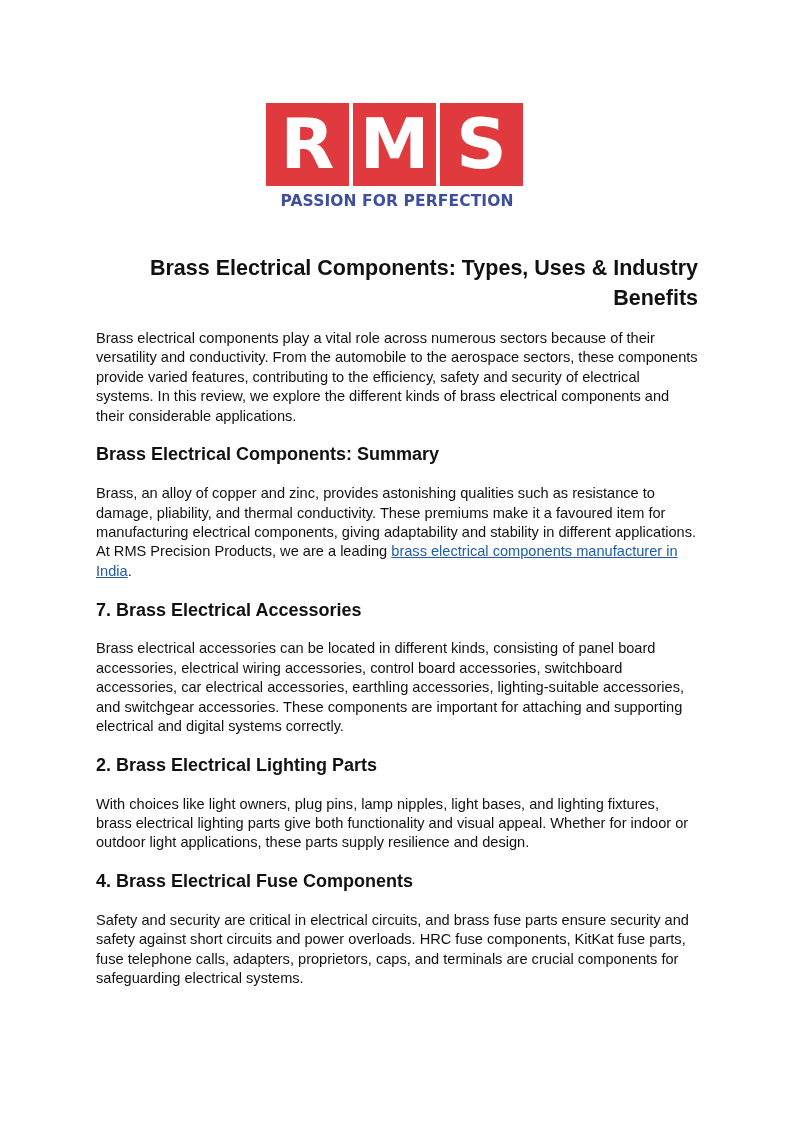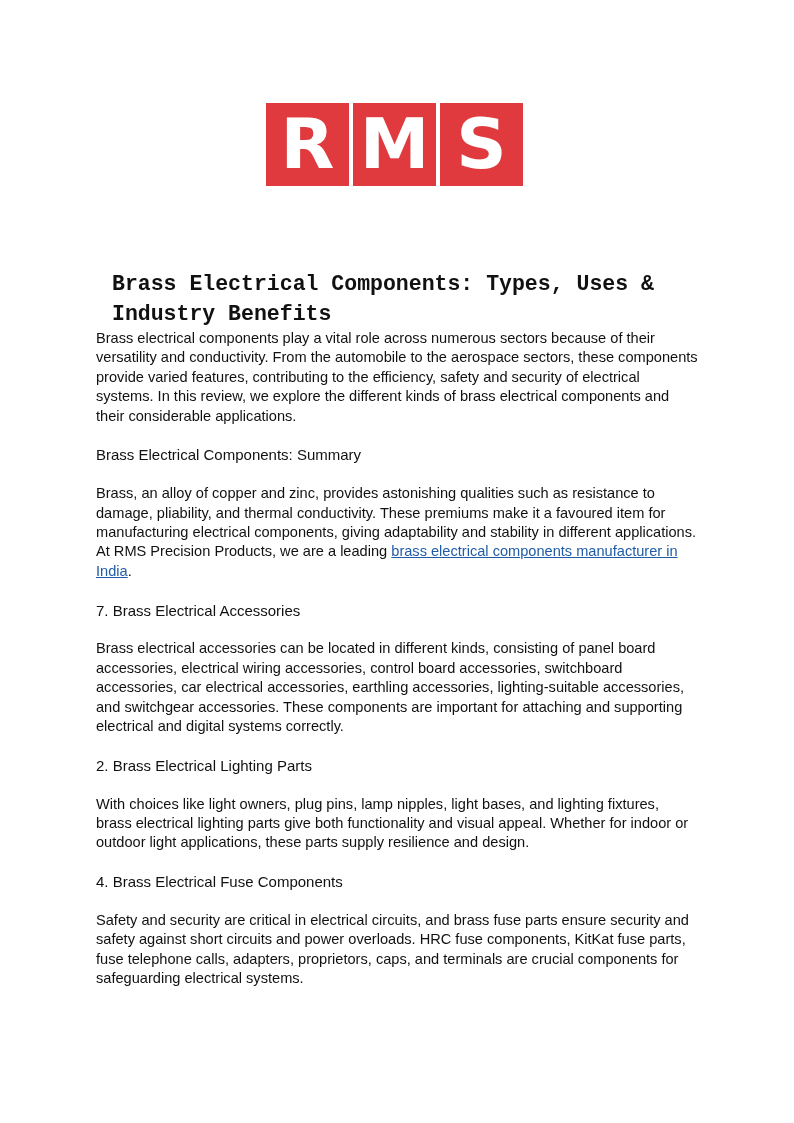--- a/index.html
+++ b/index.html
@@ -7,36 +7,37 @@
          font-family: "Liberation Sans", "DejaVu Sans", sans-serif; color: #111; }
   .logo { position: absolute; left: 266px; top: 103px; width: 262px; }
   .logo-boxes { display: flex; gap: 4px; }
   .logo-box { width: 83px; height: 83px; background: #e03a3e; color: #fff;
               font-family: "DejaVu Sans", sans-serif; font-weight: bold;
               font-size: 70px; line-height: 83px; text-align: center; }
   .logo-tag { margin-top: 6px; text-align: center; color: #3e4f9f;
               font-family: "DejaVu Sans", sans-serif; font-weight: bold;
               font-size: 15.5px; letter-spacing: 0.1px; white-space: nowrap; }
   .title { position: absolute; left: 96px; width: 602px; top: 253px;
-           text-align: left; font-weight: bold; font-size: 21.5px; line-height: 30px; margin: 16px; font-family: Liberation Mono, monospace; }
+           text-align: right; font-weight: bold; font-size: 21.5px; line-height: 30px; margin: 0; }
   .content { position: absolute; left: 96px; top: 329px; width: 602px;
              font-size: 14.6px; line-height: 19.4px; }
   .content p { margin: 0 0 19.4px 0; }
-  .content h2 { margin: 0 0 19.4px 0; font-size: 15px; font-weight: normal; line-height: 19.4px; }
+  .content h2 { margin: 0 0 19.4px 0; font-size: 18px; font-weight: bold; line-height: 19.4px; }
   a.link { color: #1f5ca8; text-decoration: underline; }
 </style>
 </head>
 <body>
 
 <div class="logo">
   <div class="logo-boxes">
     <div class="logo-box">R</div>
     <div class="logo-box">M</div>
     <div class="logo-box">S</div>
   </div>
+  <div class="logo-tag">PASSION FOR PERFECTION</div>
 </div>
 
 <h1 class="title">Brass Electrical Components: Types, Uses &amp; Industry Benefits</h1>
 
 <div class="content">
   <p>Brass electrical components play a vital role across numerous sectors because of their versatility and conductivity. From the automobile to the aerospace sectors, these components provide varied features, contributing to the efficiency, safety and security of electrical systems. In this review, we explore the different kinds of brass electrical components and their considerable applications.</p>
 
   <h2>Brass Electrical Components: Summary</h2>
   <p><span>Brass, an alloy of copper and zinc, provides astonishing qualities such as resistance to damage, pliability, and thermal conductivity. These premiums make it a favoured item for manufacturing electrical components, giving adaptability and stability in different applications. At RMS Precision Products, we are a leading </span><a class="link" href="#">brass electrical components manufacturer in India</a><span>.</span></p>
 

